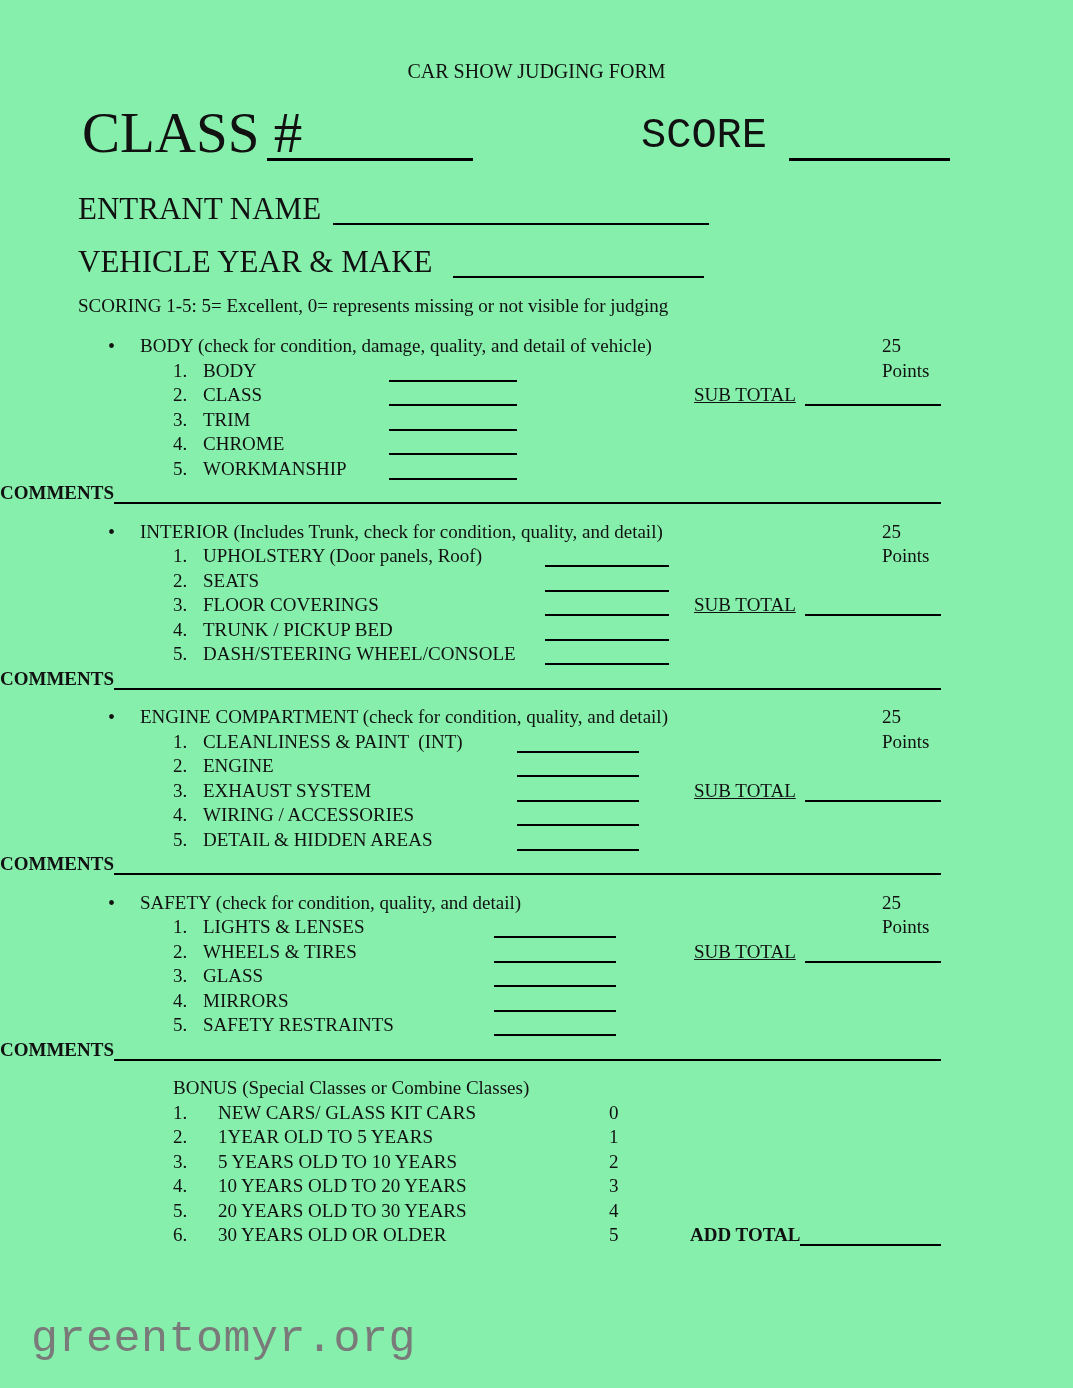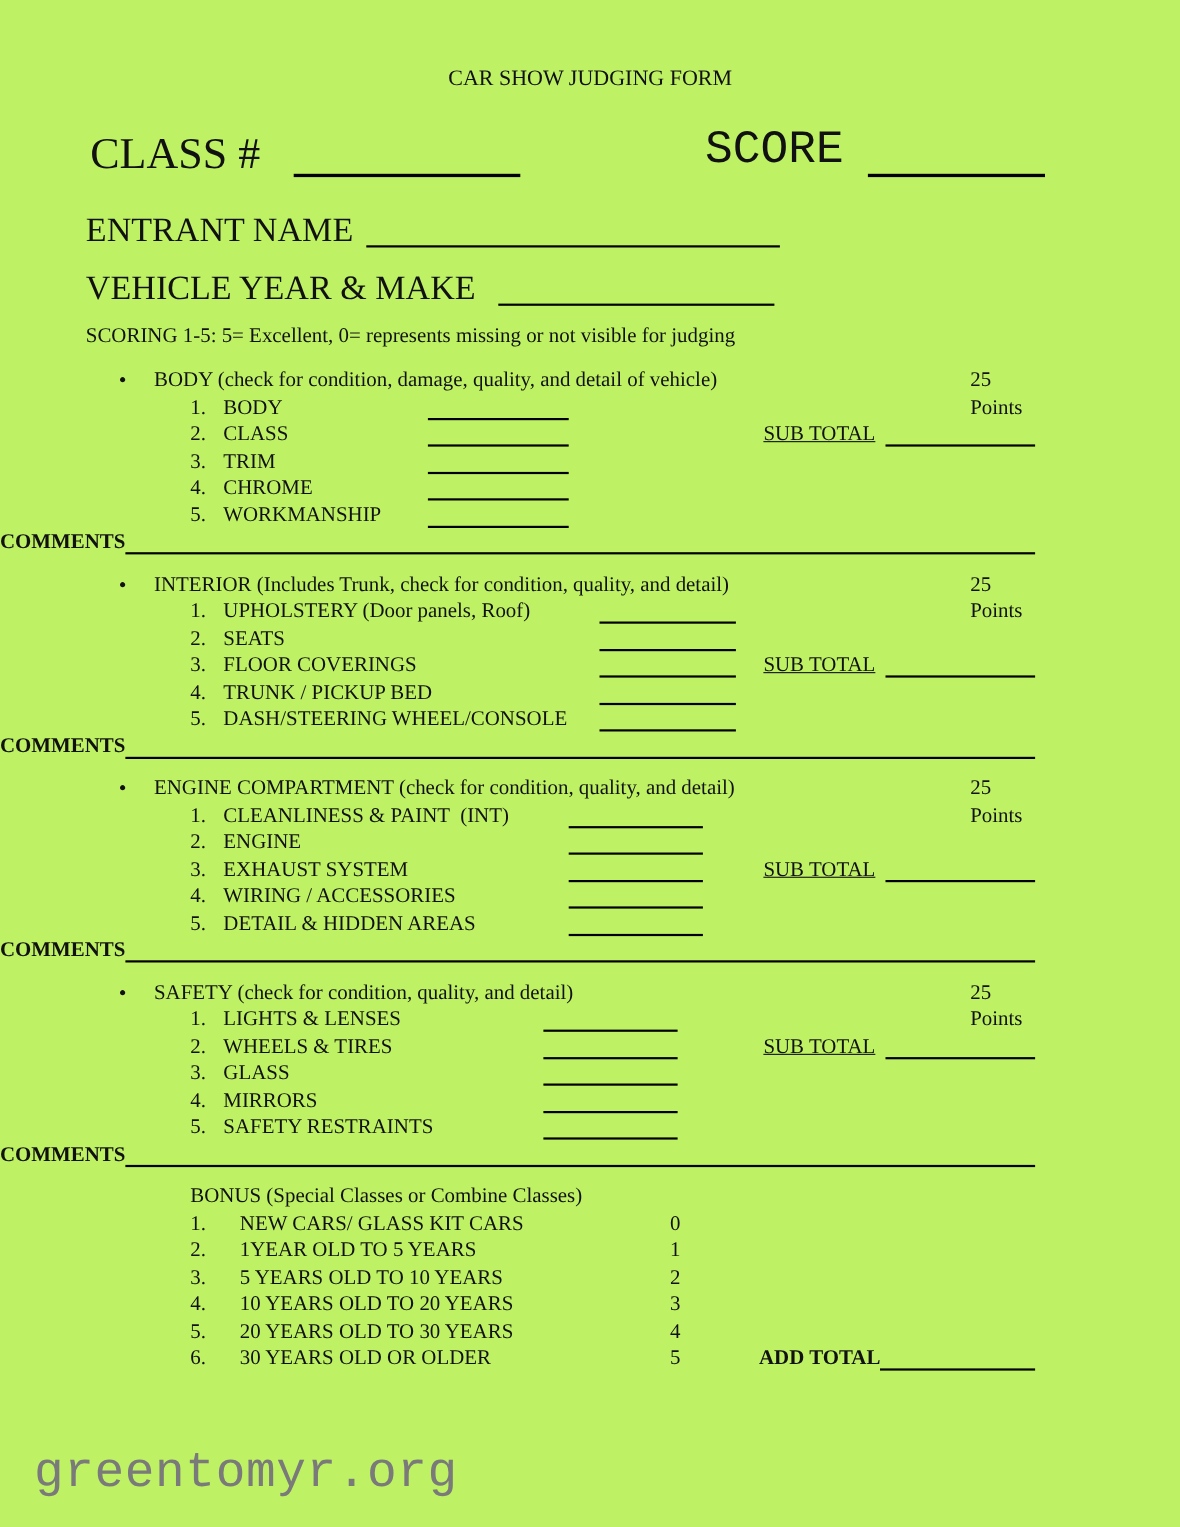--- a/index.html
+++ b/index.html
@@ -1,26 +1,26 @@
 <!DOCTYPE html>
 <html><head>
 <meta charset="utf-8">
 <style>
   html,body{margin:0;padding:0;background:#ffffff;}
   .page{
     position:relative;
     width:1073px;height:1388px;
-    background:#bef264;
+    background:#86efac;
     font-family:"Liberation Serif", serif;
     color:#111;
     overflow:hidden;
   }
   
   .doc-title{position:absolute;top:60px;left:0;width:100%;text-align:center;font-size:20px;}
-  .class-label{position:absolute;left:82px;top:116px;font-size:40px;}
+  .class-label{position:absolute;left:82px;top:100px;font-size:57px;}
   .class-blank{position:absolute;left:267px;top:118px;width:206px;height:40px;border-bottom:3px solid #000;}
   .score-label{position:absolute;left:641px;top:112px;font-size:42px;font-family:Liberation Mono, monospace;}
   .score-blank{position:absolute;left:789px;top:118px;width:161px;height:40px;border-bottom:3px solid #000;}
   .entrant-label{position:absolute;left:78px;top:191px;font-size:31px;}
   .entrant-blank{position:absolute;left:333px;top:196px;width:376px;height:27px;border-bottom:2px solid #000;}
   .vehicle-label{position:absolute;left:78px;top:244px;font-size:31px;}
   .vehicle-blank{position:absolute;left:453px;top:249px;width:251px;height:27px;border-bottom:2px solid #000;}
   .scoring-note{position:absolute;left:78px;top:295px;font-size:19px;}
 
   

